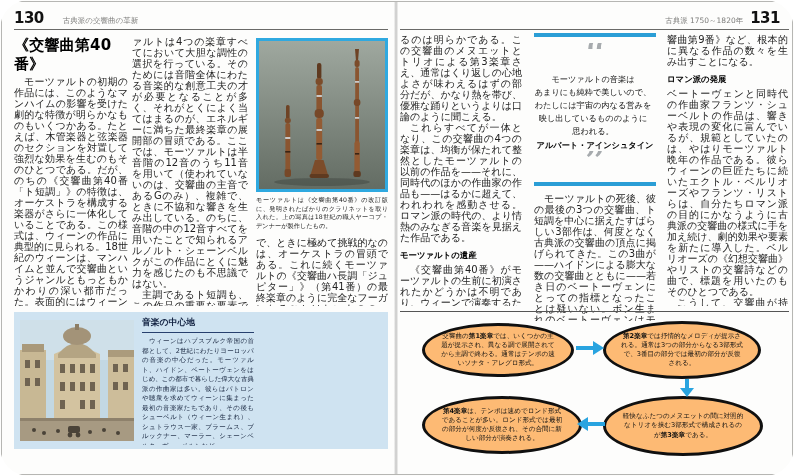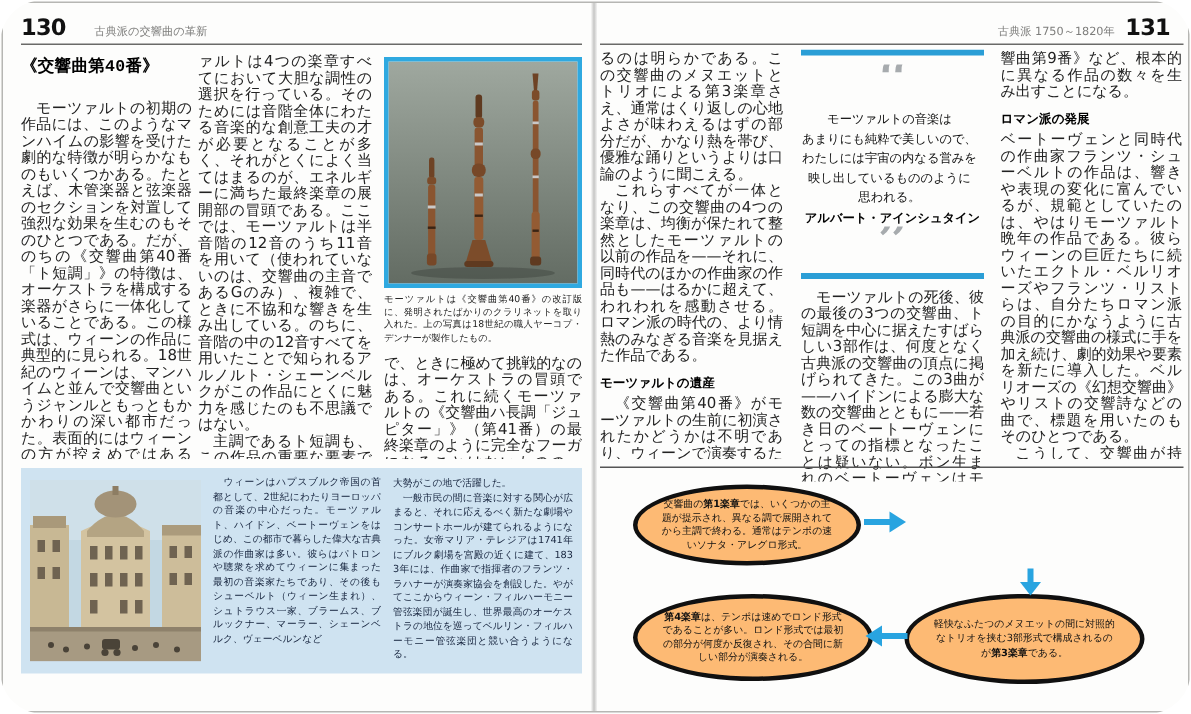--- a/index.html
+++ b/index.html
@@ -13,21 +13,21 @@
   
   .pg-header { position:absolute; top:9px; display:flex; align-items:baseline; gap:7px; }
   .pg-num { font-size:15px; font-weight:bold; color:#111; letter-spacing:-0.5px; }
   .pg-title { font-size:7.5px; color:#7d7d7b;margin-left:12px; }
   .hrule { position:absolute; height:1px; background:#6a6a68; }
 
   
   .col { position:absolute; overflow:hidden; }
   .bodytext p { font-size:10px; line-height:11px; text-align:justify; word-break:break-all; color:#222; }
   .bodytext p.ind { text-indent:1em; }
-  .sec-title { font-size:11px; font-weight:bold; color:#000; margin-bottom:16px; letter-spacing:0.2px;font-family:Liberation Mono, monospace; }
+  .sec-title { font-size:15px; font-weight:bold; color:#000; margin-bottom:2px; letter-spacing:0.2px; }
   .sub-head { font-size:8.4px; font-weight:bold; color:#000; margin:7px 0 3px 0; }
 
   
   .photo-frame { width:132px; height:154px; border:3px solid #2fa9e0; background:linear-gradient(#9fa89f, #636c63); position:relative; overflow:hidden; }
   .photo-caption { margin-top:4px; font-size:6.2px; line-height:8.7px; text-align:justify; word-break:break-all; color:#1a1a1a; }
 
   
   .info-box { position:absolute; left:14px; top:312px; width:374px; height:137px; background:#cfe3f1; }
   .painting { position:absolute; left:6px; top:8px; width:114px; height:121px; overflow:hidden; }
   .box-col { position:absolute; overflow:hidden; }
@@ -160,26 +160,23 @@
           <circle cx="70" cy="112" r="2"></circle>
             <circle cx="84" cy="110" r="2"></circle>
             <circle cx="98" cy="113" r="2"></circle>
           <rect x="48" y="106" width="12" height="7" rx="2"></rect>
           <circle cx="50" cy="115" r="2.4"></circle>
             <circle cx="58" cy="115" r="2.4"></circle>
         </g>
       </svg>
     </div>
     <div class="box-col" style="left:128px; top:5px; width:112px; height:128px;">
+      <div class="box-title">音楽の中心地</div>
       <div class="boxtext">　ウィーンはハプスブルク帝国の首都として、2世紀にわたりヨーロッパの音楽の中心だった。モーツァルト、ハイドン、ベートーヴェンをはじめ、この都市で暮らした偉大な古典派の作曲家は多い。彼らはパトロンや聴衆を求めてウィーンに集まった最初の音楽家たちであり、その後もシューベルト（ウィーン生まれ）、シュトラウス一家、ブラームス、ブルックナー、マーラー、シェーンベルク、ヴェーベルンなど</div>
 
-    </div>
-    <div class="box-col" style="left:248px; top:6px; width:120px; height:126px;">
-      <div class="boxtext">大勢がこの地で活躍した。
-　一般市民の間に音楽に対する関心が広まると、それに応えるべく新たな劇場やコンサートホールが建てられるようになった。女帝マリア・テレジアは1741年にブルク劇場を宮殿の近くに建て、1833年には、作曲家で指揮者のフランツ・ラハナーが演奏家協会を創設した。やがてここからウィーン・フィルハーモニー管弦楽団が誕生し、世界最高のオーケストラの地位を巡ってベルリン・フィルハーモニー管弦楽団と競い合うようになる。</div>
     </div>
   </div>
 
   <div class="pg-header" style="right:14px;">
     <span class="pg-title">古典派 1750～1820年</span>
     <span class="pg-num">131</span>
   </div>
   <div class="hrule" style="left:400px; top:29px; width:389px;"></div>
 
   <div class="col bodytext" style="left:400px; top:34px; width:122px; height:272px;">
@@ -210,20 +207,23 @@
     <div class="sub-head">ロマン派の発展</div>
     <p>ベートーヴェンと同時代の作曲家フランツ・シューベルトの作品は、響きや表現の変化に富んでいるが、規範としていたのは、やはりモーツァルト晩年の作品である。彼らウィーンの巨匠たちに続いたエクトル・ベルリオーズやフランツ・リストらは、自分たちロマン派の目的にかなうように古典派の交響曲の様式に手を加え続け、劇的効果や要素を新たに導入した。ベルリオーズの《幻想交響曲》やリストの交響詩などの曲で、標題を用いたのもそのひとつである。</p>
     <p class="ind">こうして、交響曲が持つ演劇性はさらに強まり、くり返し登場するモチーフの転調やオーケストラの役割の変化など、リヒャルト・ワーグナーの「交響的」オペラの基盤を形づくった。観客を舞台に集中させるためにオーケストラを見えない位置に配置したのはワーグナーがはじめてである。このような大胆な革新も、もとをたどればモーツァルトがその短い生涯の終わり近くに書いた交響曲に行き着くのである。■</p>
   </div>
 
   <div class="hrule" style="left:400px; top:311px; width:389px; background:#555;"></div>
 
   <div class="node" style="left:422px; top:323px; width:152px; height:54px;">
     <span><span>交響曲の</span><b>第1楽章</b><span>では、いくつかの主題が提示され、異なる調で展開されてから主調で終わる。通常はテンポの速いソナタ・アレグロ形式。</span></span>
   </div>
+  <div class="node" style="left:603px; top:321px; width:158px; height:58px;">
+    <span><span></span><b>第2楽章</b><span>では抒情的なメロディが提示される。通常は3つの部分からなる3部形式で、3番目の部分では最初の部分が反復される。</span></span>
+  </div>
   <div class="node" style="left:603px; top:396px; width:160px; height:60px;">
     <span><span>軽快なふたつのメヌエットの間に対照的なトリオを挟む3部形式で構成されるのが</span><b>第3楽章</b><span>である。</span></span>
   </div>
   <div class="node" style="left:422px; top:396px; width:160px; height:58px;">
     <span><span></span><b>第4楽章</b><span>は、テンポは速めでロンド形式であることが多い。ロンド形式では最初の部分が何度か反復され、その合間に新しい部分が演奏される。</span></span>
   </div>
 
   <svg class="arrow" style="left:575px; top:340px;" width="30" height="16">
     <line x1="1" y1="8" x2="19" y2="8" stroke="#29a4e0" stroke-width="4"></line>
     <path d="M18 1 L29 8 L18 15 Z" fill="#29a4e0"></path>

